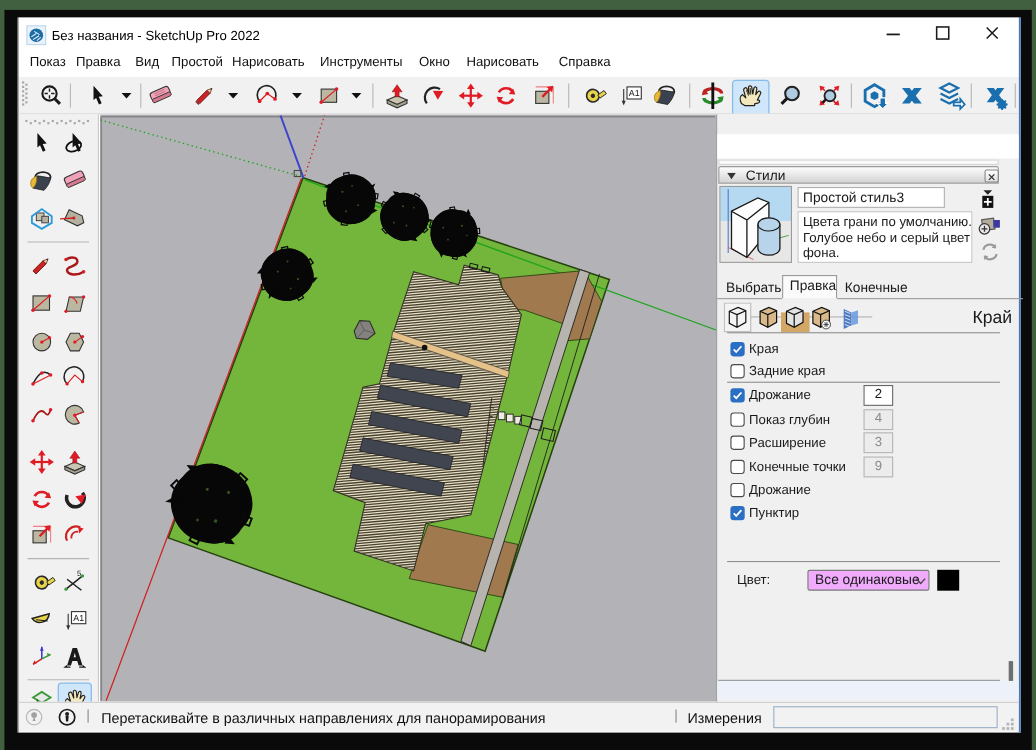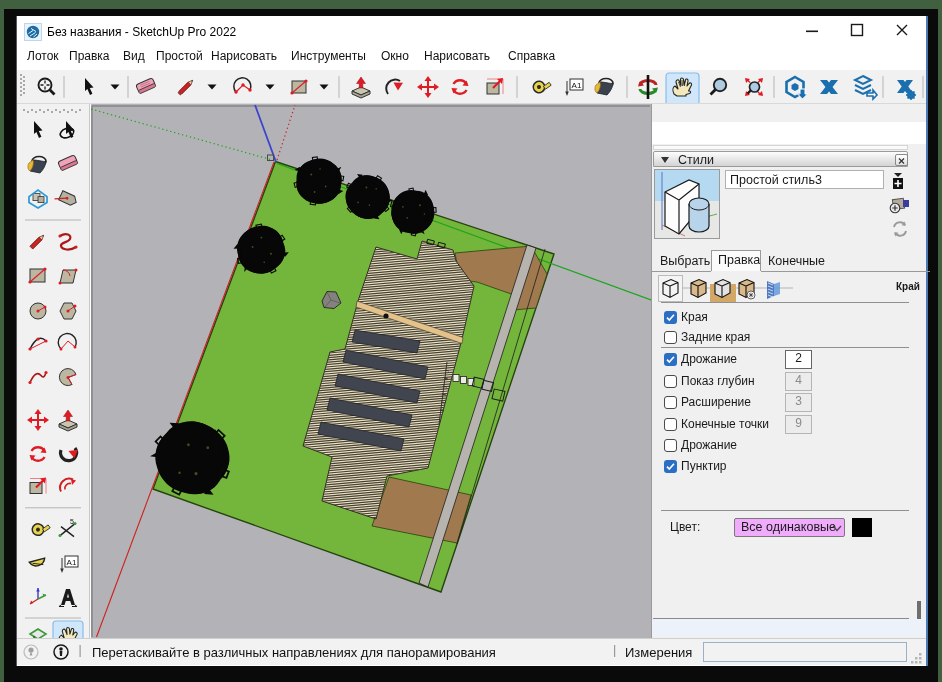--- a/index.html
+++ b/index.html
@@ -27,21 +27,21 @@
           <path d="M3.5 9.5 L8 6.5 M5 12 L10.5 8.5 M6 4.5 L11 7.5 M8.5 13 L12 10" stroke="#eaf3fb" stroke-width="1" fill="none"></path>
         </svg></div>
     <div id="title">Без названия - SketchUp Pro 2022</div>
     <svg class="abs" style="left:783px;top:0" width="130" height="29" viewBox="0 0 130 29">
       <rect x="6" y="14.5" width="12" height="1.6" fill="#1a1a1a"></rect>
       <rect x="51.5" y="8.5" width="11" height="11" fill="none" stroke="#1a1a1a" stroke-width="1.4"></rect>
       <path d="M97 9 L107 19 M107 9 L97 19" stroke="#1a1a1a" stroke-width="1.4"></path>
     </svg>
   </div>
   <div id="menubar">
-    <span style="left:10px">Лоток</span>
+    <span style="left:10px">Показ</span>
       <span style="left:52px">Правка</span>
       <span style="left:106px">Вид</span>
       <span style="left:139px">Простой</span>
       <span style="left:194px">Нарисовать</span>
       <span style="left:274px">Инструменты</span>
       <span style="left:364px">Окно</span>
       <span style="left:407px">Нарисовать</span>
       <span style="left:491px">Справка</span>
   </div>
   <div id="toolbar">
@@ -541,23 +541,24 @@
       <svg width="64" height="68" viewBox="0 0 64 68">
         <line x1="7" y1="2" x2="7" y2="60" stroke="#5577cc" stroke-width="1"></line>
         <line x1="7" y1="55" x2="30" y2="66" stroke="#cc5555" stroke-width="0.8"></line>
         <line x1="40" y1="50" x2="62" y2="44" stroke="#3a9a3a" stroke-width="0.8"></line>
         <path d="M10 22 L34 10 L44 14 L44 40 L24 64 L10 56 Z" fill="#fdfdfd" stroke="#1a1a1a" stroke-width="1.2"></path>
         <path d="M10 22 L24 30 L24 64 M24 30 L44 14" fill="none" stroke="#1a1a1a" stroke-width="1.2"></path>
         <path d="M34 34 C34 30.7 38.5 28 44 28 C49.5 28 54 30.7 54 34 L54 56 C54 59.3 49.5 62 44 62 C38.5 62 34 59.3 34 56 Z" fill="#b8d4ea" stroke="#1a1a1a" stroke-width="1.2"></path>
         <path d="M34 34 C34 37.3 38.5 40 44 40 C49.5 40 54 37.3 54 34" fill="none" stroke="#1a1a1a" stroke-width="1"></path>
       </svg>
     </div>
-    <div class="abs" style="left:73px;top:66px;width:159px;height:19px;background:#fff;border:1px solid #b0b0b0">
+    <div class="abs" style="left:73px;top:66px;width:134px;height:19px;background:#fff;border:1px solid #b0b0b0">
       <span class="abs" style="left:4px;top:2px;font-size:12.5px">Простой стиль3</span>
     </div>
+    <div class="abs" style="left:73px;top:88px;width:159px;height:47px;background:#fff;border:1px solid #c5c5c5;font-size:12px;line-height:14.6px;padding:1px 0 0 4px;white-space:nowrap">Цвета грани по умолчанию.<br>Голубое небо и серый цвет<br>фона.</div>
     <svg class="abs" style="left:239px;top:68px" width="18" height="20" viewBox="0 0 18 20">
         <path d="M3 1 L11 1 L7 5 Z" fill="#222"></path>
         <rect x="2" y="6" width="10" height="11" fill="#111"></rect>
         <path d="M7 8 L7 15 M3.5 11.5 L10.5 11.5" stroke="#fff" stroke-width="1.6"></path>
       </svg>
     <svg class="abs" style="left:237px;top:92px" width="22" height="20" viewBox="0 0 22 20">
         <rect x="4" y="3" width="11" height="10" fill="#b5ab99" stroke="#555" stroke-width="1" transform="rotate(-8 9 8)"></rect>
         <rect x="14" y="4" width="6" height="7" fill="#3a3aa0"></rect>
         <circle cx="6" cy="12" r="4.8" fill="#e8e8e8" stroke="#333" stroke-width="1.1"></circle>
         <path d="M6 9.3 L6 14.7 M3.3 12 L8.7 12" stroke="#333" stroke-width="1.2"></path>
@@ -603,21 +604,21 @@
           <path d="M13 9 L19 7 L19 19 L13 21 Z" fill="#6699dd" opacity="0.85"></path>
           <g stroke="#fff" stroke-width="0.7">
         <line x1="7" y1="8" x2="12" y2="10"></line>
             <line x1="7" y1="11" x2="12" y2="13"></line>
             <line x1="7" y1="14" x2="12" y2="16"></line>
             <line x1="7" y1="17" x2="12" y2="19"></line>
             <line x1="7" y1="20" x2="12" y2="22"></line>
           </g>
         </g>
     </svg>
-    <span class="abs" style="left:244px;top:177px;font-size:10px;font-weight:bold">Край</span>
+    <span class="abs" style="left:232px;top:177px;font-size:16px;font-weight:normal">Край</span>
     <div class="abs" style="left:9px;top:197.5px;width:248px;height:1px;background:#909090"></div>
 
     <div class="abs" style="left:12px;top:207px;width:13px;height:13px;background:#2a6fc4;border-radius:3px"><svg width="13" height="13">
           <path d="M3 6.6 L5.3 9 L10 3.8" stroke="#fff" stroke-width="1.6" fill="none"></path>
         </svg></div>
     <span class="abs" style="left:29px;top:206px">Края</span>
     <div class="abs" style="left:12px;top:226.5px;width:13px;height:13px;background:#fff;border:1px solid #4a4a4a;border-radius:3px"></div>
     <span class="abs" style="left:29px;top:225.5px">Задние края</span>
     <div class="abs" style="left:9px;top:243px;width:248px;height:1px;background:#909090"></div>
     <div class="abs" style="left:12px;top:249px;width:13px;height:13px;background:#2a6fc4;border-radius:3px"><svg width="13" height="13">

